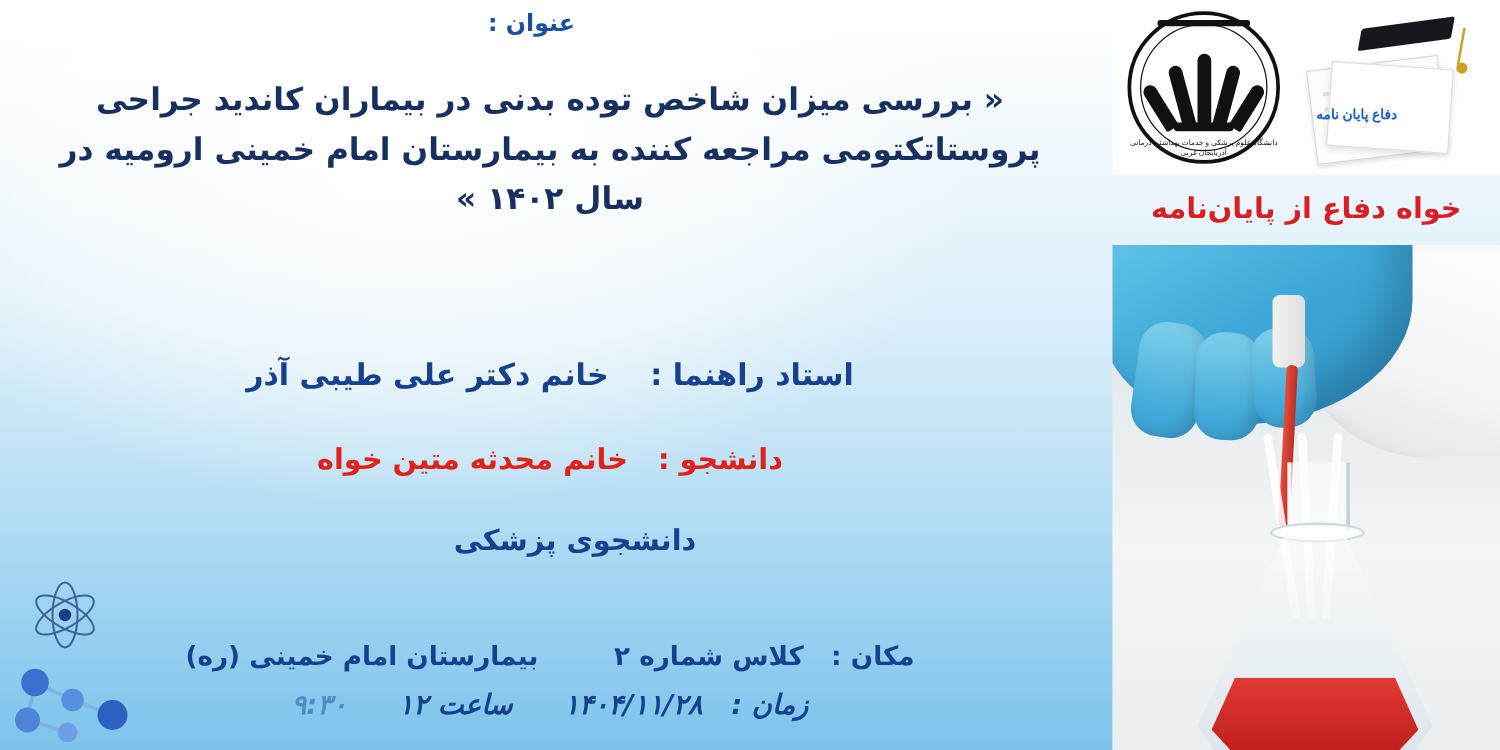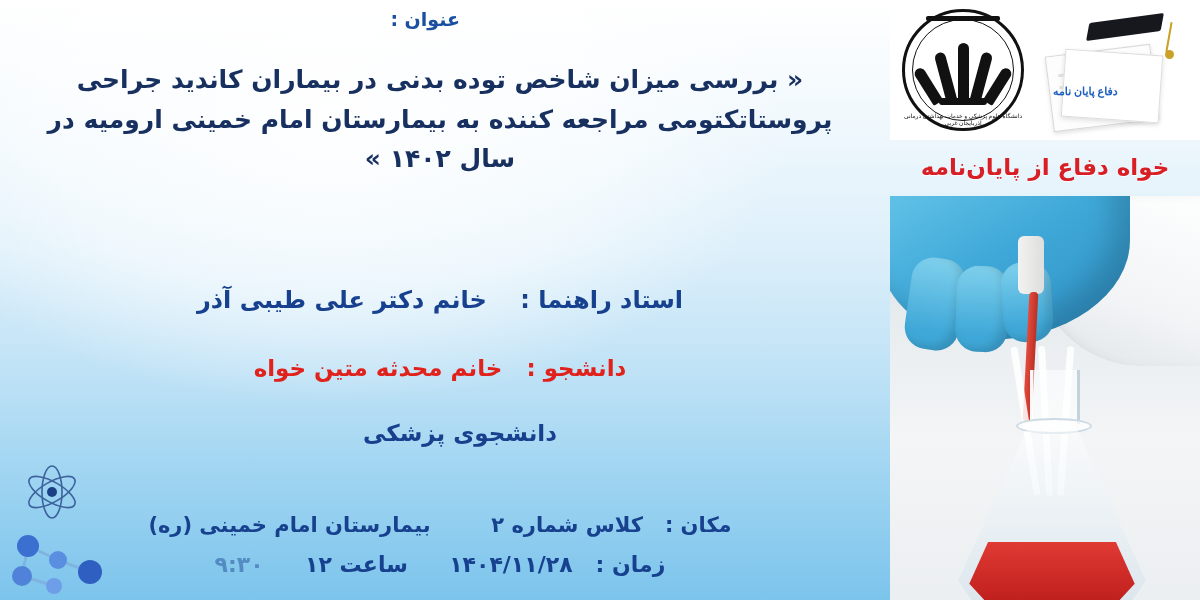--- a/index.html
+++ b/index.html
@@ -439,20 +439,21 @@
     font-size: 21px;
     color: #17418e;
     margin-top: 13px;
   }
   .place .gap { display: inline-block; width: 46px; }
 
   .time {
     top: 552px;
     font-size: 22px;
     color: #17418e;
+    font-style: italic;
   }
   .time .gap { display: inline-block; width: 26px; }
 </style>
 </head>
 <body>
 
 <div id="poster">
 
   <div class="wash"></div>
 

